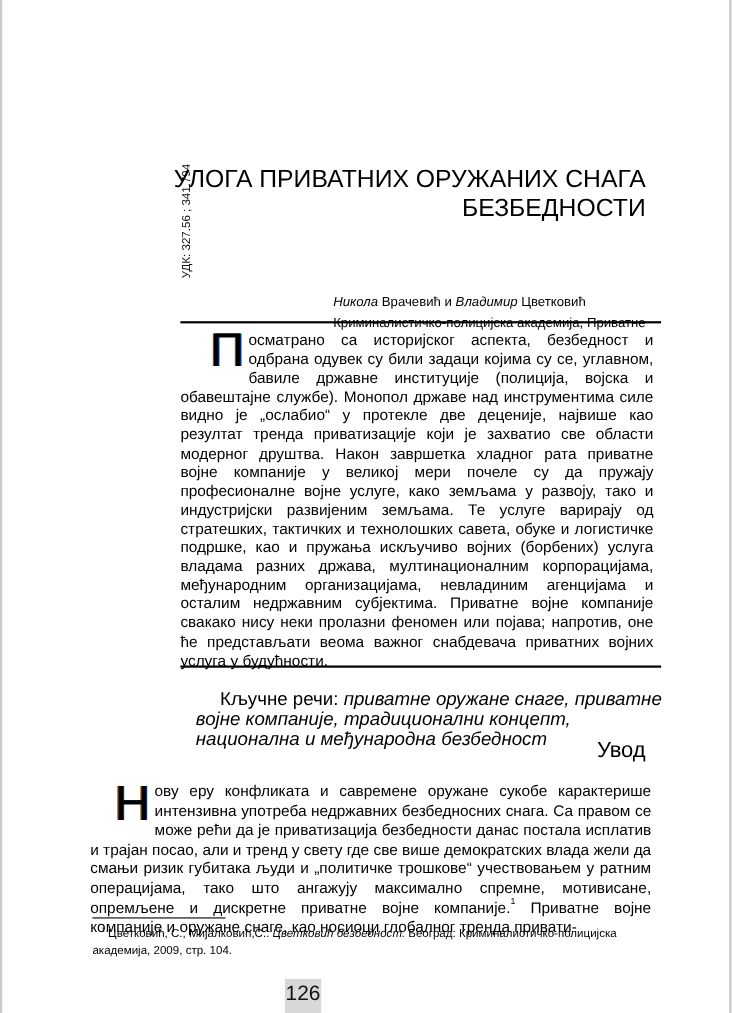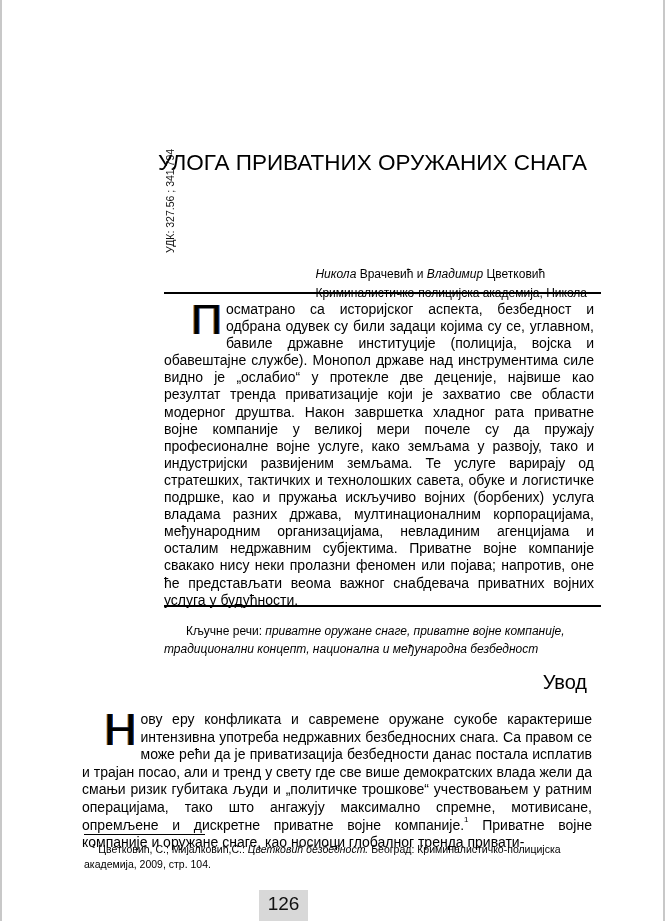--- a/index.html
+++ b/index.html
@@ -45,22 +45,22 @@
   }
   .abstract p, .body-text p { margin: 0; }
   .abstract p.indent, .keywords p { text-indent: 22px; }
   .dropcap {
     float: left; font-size: 43px; line-height: 34px;
     margin: 1px 4px 0 27px; padding: 0;
     height: 34px;
     text-shadow: 1px 0 0 #003c9e, -1px 0 0 #a05a00;
   }
   .keywords {
-    position: absolute; left: 162px; top: 610px; width: 430px;
-    font-size: 12px; line-height: 18px;
+    position: absolute; left: 176px; top: 610px; width: 430px;
+    font-size: 17px; line-height: 18px;
   }
   .keywords .kw { font-style: italic; }
   .section-heading {
     position: absolute; right: 76px; top: 671px;
     font-size: 20px;
     text-align: center;
   }
   .body-text {
     position: absolute; left: 80px; top: 711px; width: 510px;
     font-size: 14px; line-height: 17.6px;
@@ -69,40 +69,41 @@
   .body-text .dropcap { margin-left: 22px; font-size: 45px; line-height: 36px; height: 36px; }
   sup { font-size: 8px; vertical-align: 8px; line-height: 0; }
   .fn-rule { position: absolute; left: 82px; top: 834px; width: 121px; border-top: 1px solid #000; }
   .footnote {
     position: absolute; left: 82px; top: 842px; width: 508px;
     font-size: 10.5px; line-height: 14.5px;
   }
   .footnote p { margin: 0; text-indent: 8px; }
   .footnote sup { font-size: 6px; vertical-align: 5px; }
   .page-number {
-    position: absolute; left: 257px; top: 890px; width: 49px; height: 31px;
+    position: absolute; left: 257px; top: 890px; width: 33px; height: 31px;
     background: #d8d8d8;
     font-size: 19px; text-align: center; line-height: 28px;
     color: #111;
   }
 </style>
 </head>
 <body>
 
 <div class="page">
 
   <div class="udk">УДК: 327.56 ; 341.794</div>
 
   <div class="title">
     <div>УЛОГА ПРИВАТНИХ ОРУЖАНИХ СНАГА</div>
+    <div>БЕЗБЕДНОСТИ</div>
   </div>
 
   <div class="authors">
     <div><i>Никола</i><span> Врачевић</span><span> и </span><i>Владимир</i><span> Цветковић</span></div>
-    <div>Криминалистичко-полицијска академија, Никола</div>
+    <div>Криминалистичко-полицијска академија, Приватне</div>
   </div>
 
   <div class="rule" style="left:162px; top:292px; width:437px;"></div>
 
   <div class="abstract">
     <p><span class="dropcap">П</span><span>осматрано са историјског аспекта, безбедност и одбрана одувек су били задаци којима су се, углавном, бавиле државне институције (полиција, војска и обавештајне службе). Монопол државе над инструментима силе видно је „ослабио“ у протекле две деценије, највише као резултат тренда приватизације који је захватио све области модерног друштва. Након завршетка хладног рата приватне војне компаније у великој мери почеле су да пружају професионалне војне услуге, како земљама у развоју, тако и индустријски развијеним земљама. Те услуге варирају од стратешких, тактичких и технолошких савета, обуке и логистичке подршке, као и пружања искључиво војних (борбених) услуга владама разних држава, мултинационалним корпорацијама, међународним организацијама, невладиним агенцијама и осталим недржавним субјектима. Приватне војне компаније свакако нису неки пролазни феномен или појава; напротив, оне ће представљати веома важног снабдевача приватних војних услуга у будућности.</span></p>
   </div>
 
   <div class="rule" style="left:162px; top:605px; width:437px;"></div>
 

